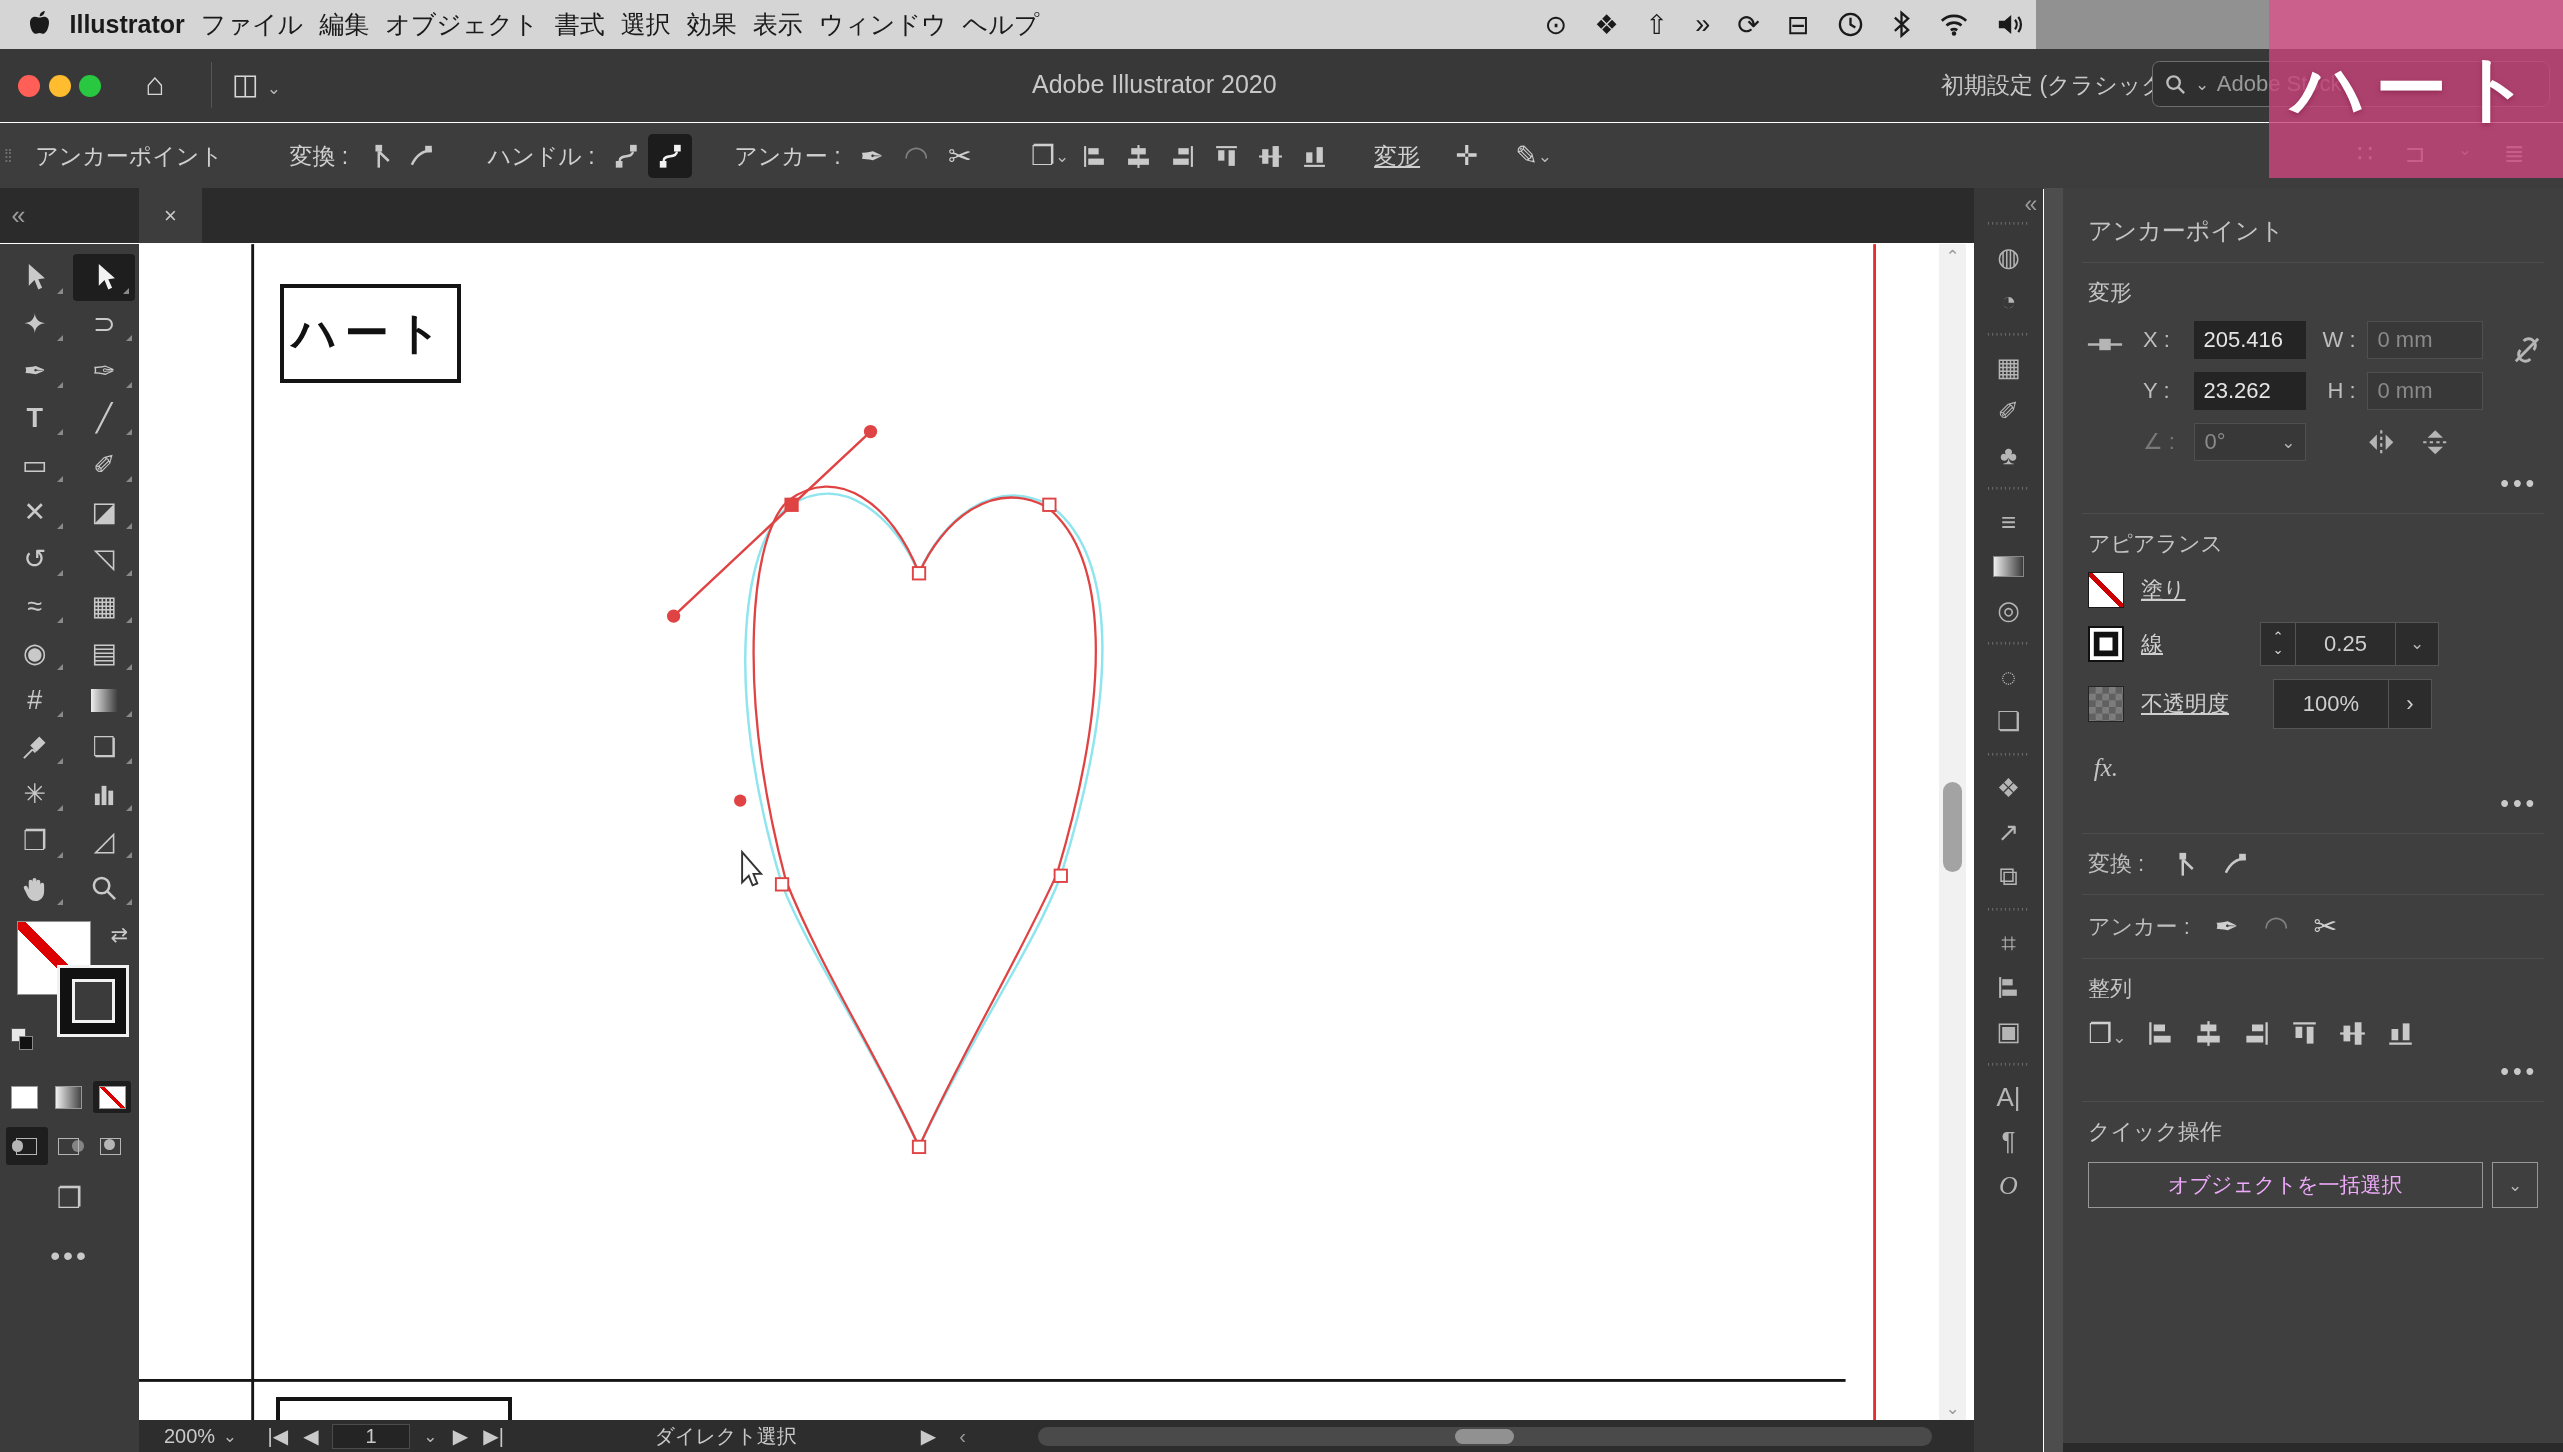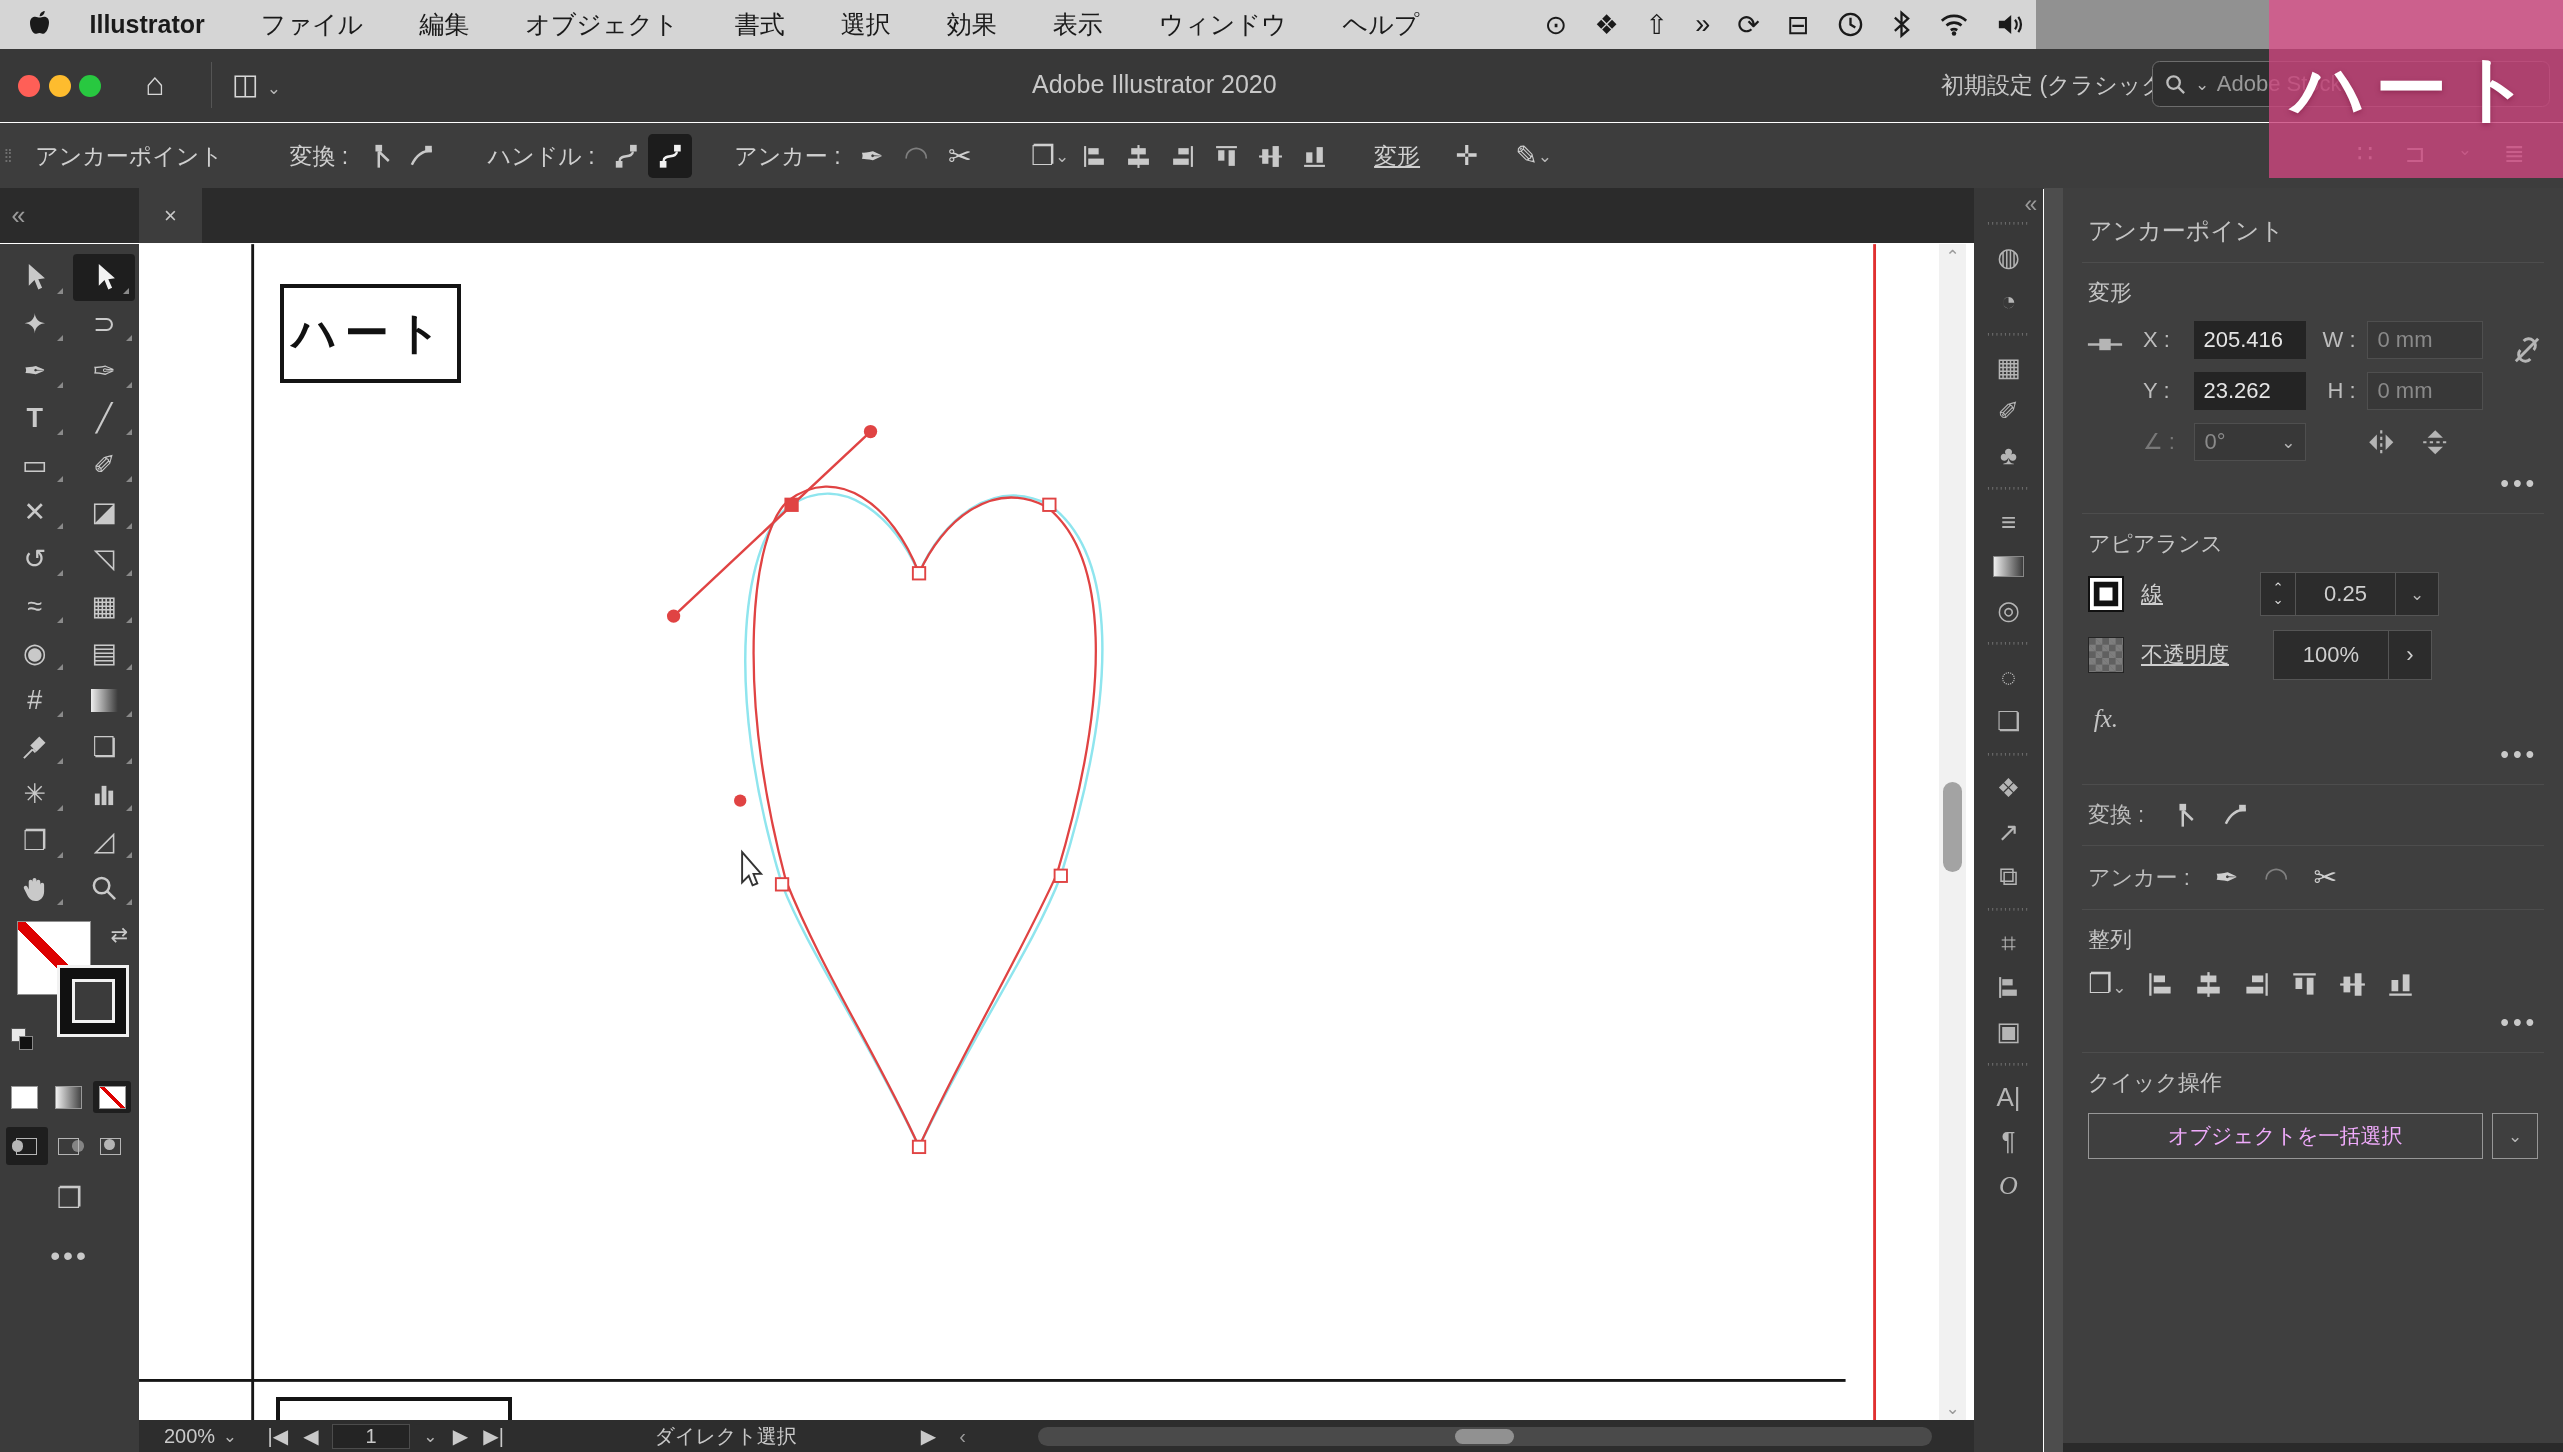--- a/index.html
+++ b/index.html
@@ -2,21 +2,21 @@
 <html style="font-size:15px"><head>
 <meta charset="utf-8">
 <style>
   html,body{margin:0;padding:0;}
   body{width:2563px;height:1453px;position:relative;overflow:hidden;
        font-family:"Liberation Sans","DejaVu Sans",sans-serif;background:#fff;}
   .abs{position:absolute;}
 
   
   #menubar{left:0;top:0;width:2563px;height:49px;background:#d5d5d5;display:flex;align-items:center;color:#1a1a1a;font-size:25px;}
-  #menubar .mi{margin:0 28px;white-space:nowrap;}
+  #menubar .mi{margin:0 8px;white-space:nowrap;}
   #menubar .app{font-weight:bold;}
   #apple-logo{margin:0 9.5px 0 27px;display:flex;align-items:center;}
   #menu-status{position:absolute;right:539px;top:0;height:49px;display:flex;align-items:center;gap:27px;color:#1a1a1a;font-size:27px;}
   #menubar-shade{left:2036px;top:0;width:233px;height:49px;background:rgba(90,90,90,.55);}
 
   
   #titlebar{left:0;top:49px;width:2563px;height:73px;background:#383838;color:#cfcfcf;}
   .tl{width:22px;height:22px;border-radius:50%;display:inline-block;}
   #win-title{left:1032px;top:21px;font-size:25px;color:#c8c8c8;}
   #workspace{left:1941px;top:21px;font-size:23px;color:#c8c8c8;display:flex;gap:13.3px;align-items:center;}
@@ -562,20 +562,24 @@
               <line x1="2" y1="13" x2="24" y2="13" stroke="#b5b5b5" stroke-width="2" stroke-dasharray="3 3"></line>
             </svg>
           </span>
       </span>
     </div>
     <div class="more-dots">•••</div>
     <div class="divider"></div>
 
     <div class="sec-title">アピアランス</div>
     <div class="ap-row">
+      <span class="swatch sw-none"></span>
+      <span class="u">塗り</span>
+    </div>
+    <div class="ap-row">
       <span class="swatch sw-stroke"></span>
       <span class="u">線</span>
       <span class="fieldgroup" style="margin-left:80px;">
         <span class="seg stepper">
             <span>⌃</span>
             <span>⌄</span>
           </span>
         <span class="seg" style="width:99px;height:42px;border-left:1px solid #555;border-right:1px solid #555;">0.25</span>
         <span class="seg" style="width:42px;">
             <span class="chev">⌄</span>

